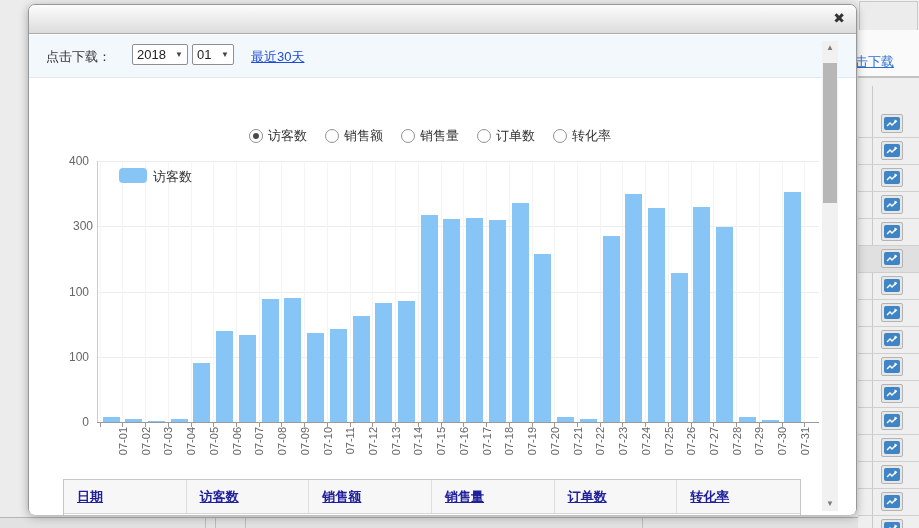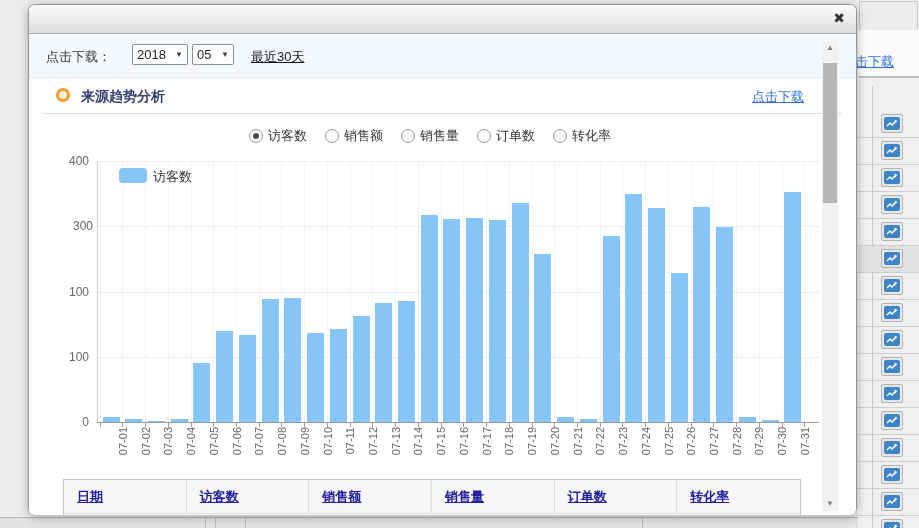--- a/index.html
+++ b/index.html
@@ -31,21 +31,21 @@
   .modal-close{position:absolute;right:11px;top:5px;font-size:14px;font-weight:bold;color:#333;cursor:pointer;}
   .modal-body{position:relative;height:481px;border-radius:0 0 6px 6px;background:#fff;overflow:hidden;}
 
   .filter-row{position:absolute;left:0;top:1px;width:100%;height:42px;background:#f3f8fc;border-bottom:1px solid #e3e8ee;}
   .filter-label{position:absolute;left:17px;top:13px;font-size:13px;color:#333;}
   .select{position:absolute;top:9px;height:21px;background:#fff;border:1px solid #8f8f8f;border-radius:2px;
           display:flex;align-items:center;justify-content:space-between;padding:0 4px;font-size:13px;color:#222;box-sizing:border-box;cursor:pointer;}
   .select .sel-arrow{font-size:8px;color:#444;margin-left:5px;}
   #year-select{left:103px;width:56px;}
   #month-select{left:163px;width:42px;}
-  .recent-link{position:absolute;left:222px;top:13px;font-size:13px;color:#0f172a;text-decoration:underline;cursor:pointer;}
+  .recent-link{position:absolute;left:222px;top:13px;font-size:13px;color:#1d4ed8;text-decoration:underline;cursor:pointer;}
 
   .section-row{position:absolute;left:14px;right:14px;top:43px;height:36px;border-bottom:1px solid #ddd;}
   .bullet{position:absolute;left:13px;top:11px;width:8px;height:8px;border:3px solid #F29B30;background:#FDEFD8;border-radius:50%;}
   .section-title{position:absolute;left:38px;top:11px;font-size:14px;font-weight:bold;color:#33406e;}
   .dl-link{position:absolute;right:38px;top:11px;font-size:13px;color:#2a6fd0;text-decoration:underline;cursor:pointer;}
 
   .radio-row{position:absolute;left:12px;top:92px;width:778px;height:20px;display:flex;justify-content:center;align-items:center;gap:18px;}
   .radio-item{display:flex;align-items:center;cursor:pointer;}
   .radio{width:12px;height:12px;border:1px solid #949494;border-radius:50%;background:#fdfdfd;display:flex;align-items:center;justify-content:center;box-sizing:content-box;}
   .radio .dot{width:6px;height:6px;border-radius:50%;background:transparent;}
@@ -251,31 +251,26 @@
     </div>
     <div class="modal-body">
 
       <div class="filter-row">
         <span class="filter-label">点击下载：</span>
         <div class="select" id="year-select">
           <span>2018</span>
           <span class="sel-arrow">▼</span>
         </div>
         <div class="select" id="month-select">
-          <span>05</span>
+          <span>01</span>
           <span class="sel-arrow">▼</span>
         </div>
         <a class="recent-link">最近30天</a>
       </div>
 
-      <div class="section-row">
-        <span class="bullet"></span>
-        <span class="section-title">来源趋势分析</span>
-        <a class="dl-link">点击下载</a>
-      </div>
 
       <div class="radio-row" id="radio-row">
           <span class="radio-item">
             <span class="radio sel">
               <span class="dot"></span>
             </span>
             <span class="radio-label">访客数</span>
           </span>
           <span class="radio-item">
             <span class="radio">

